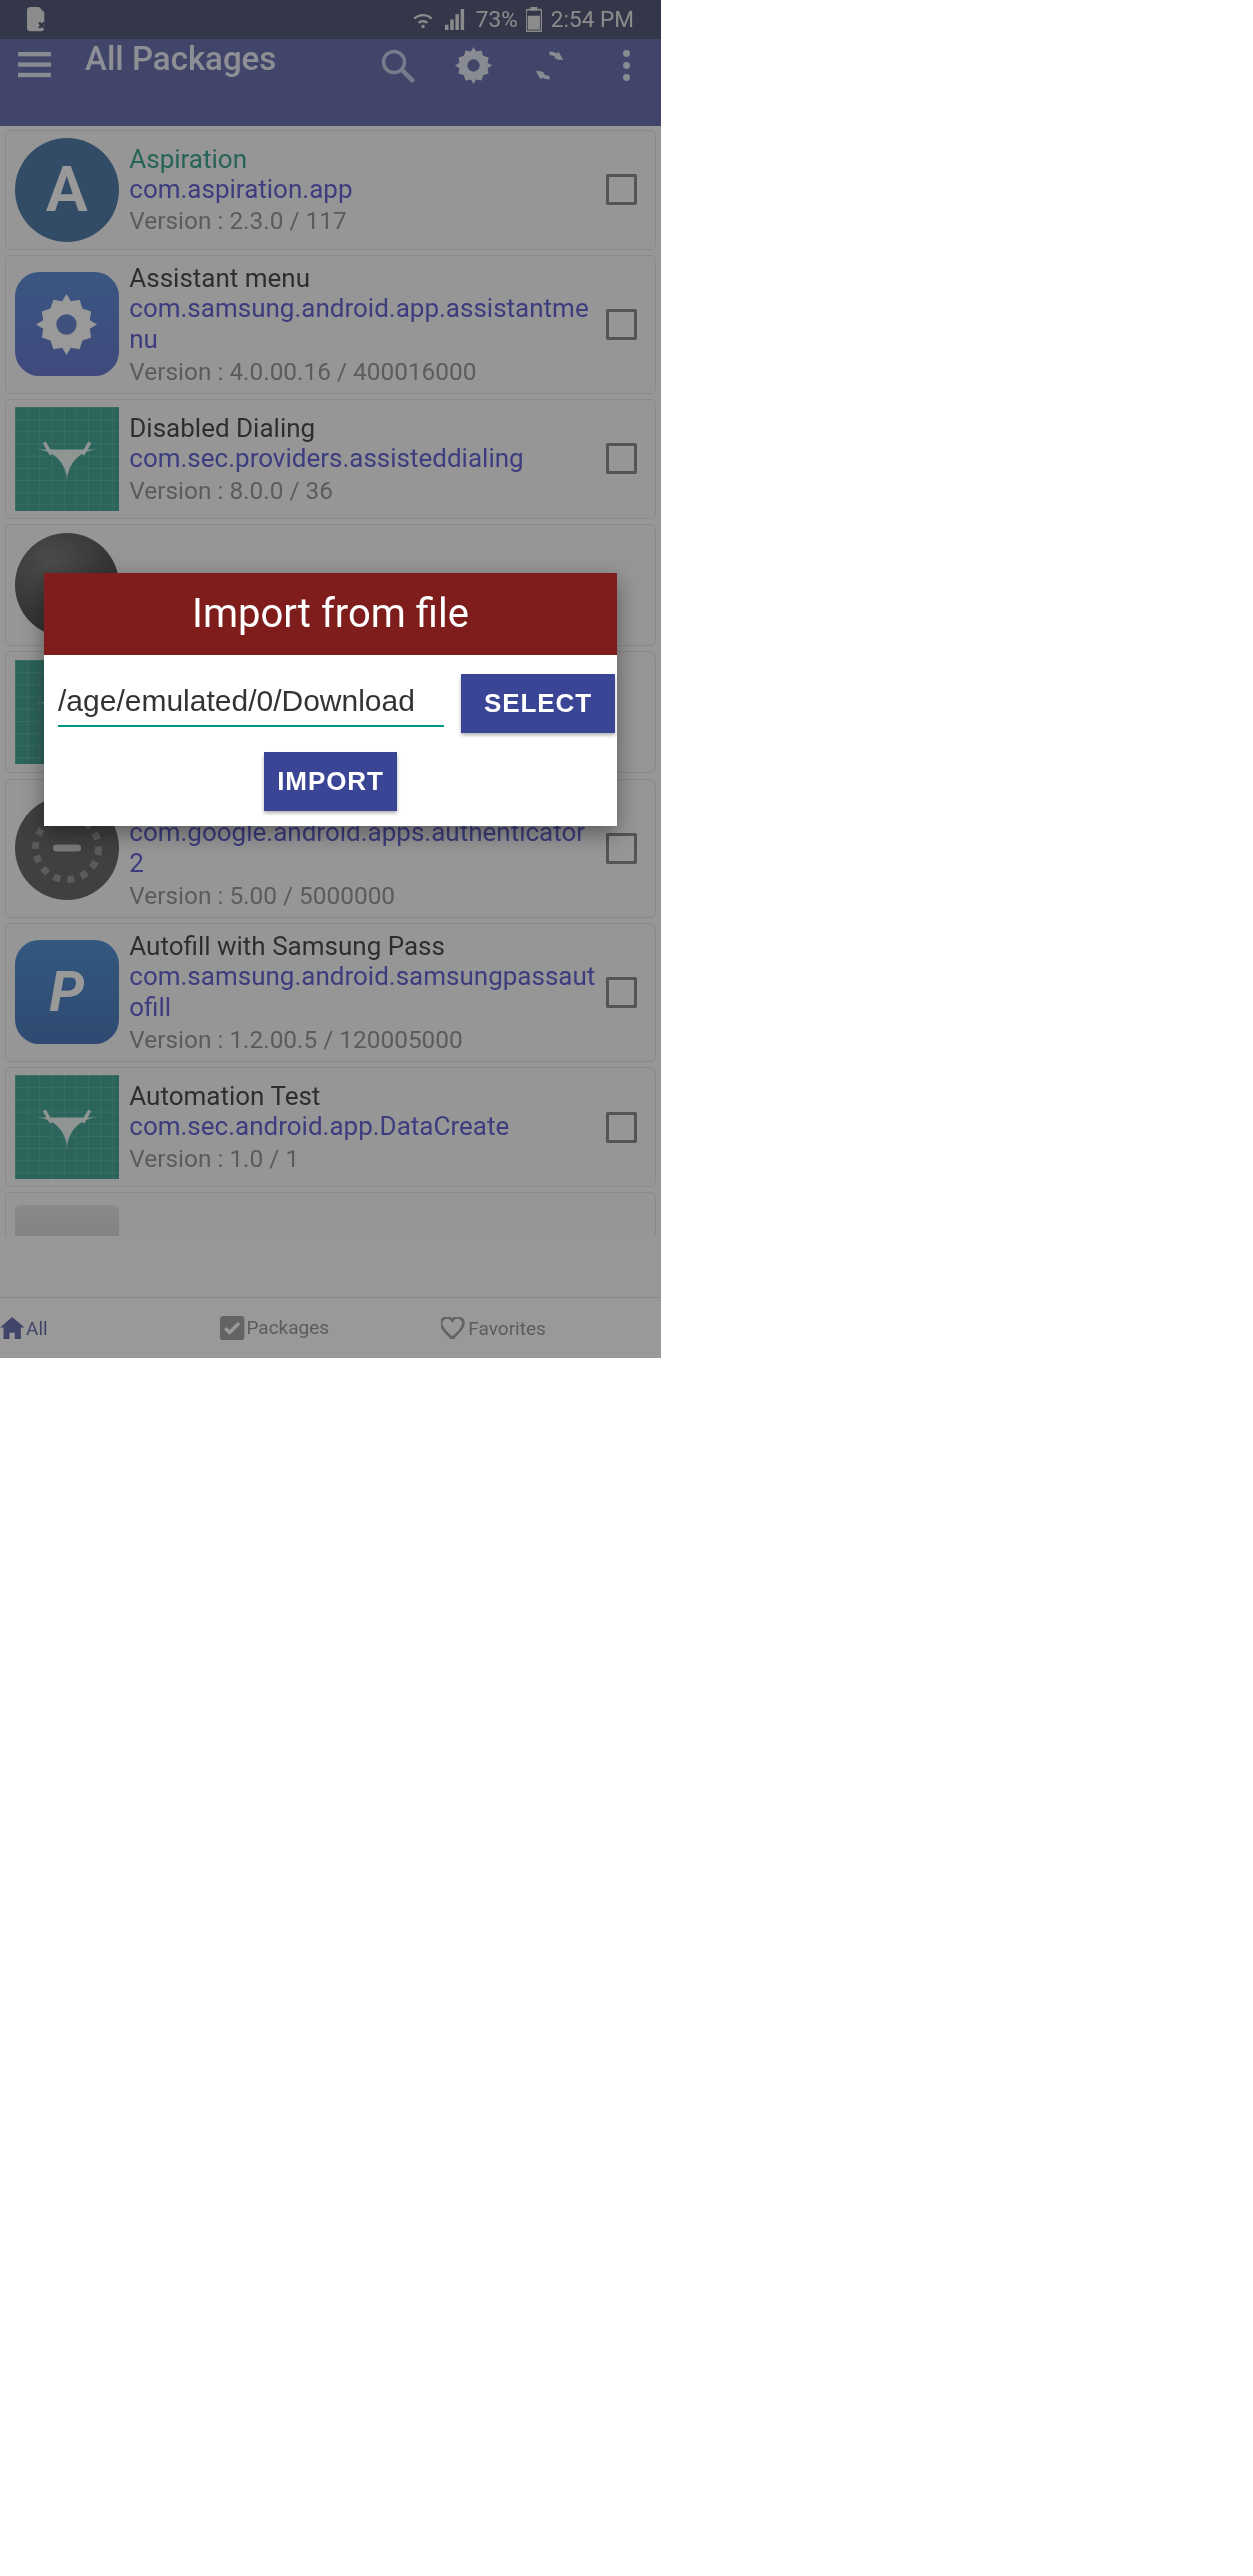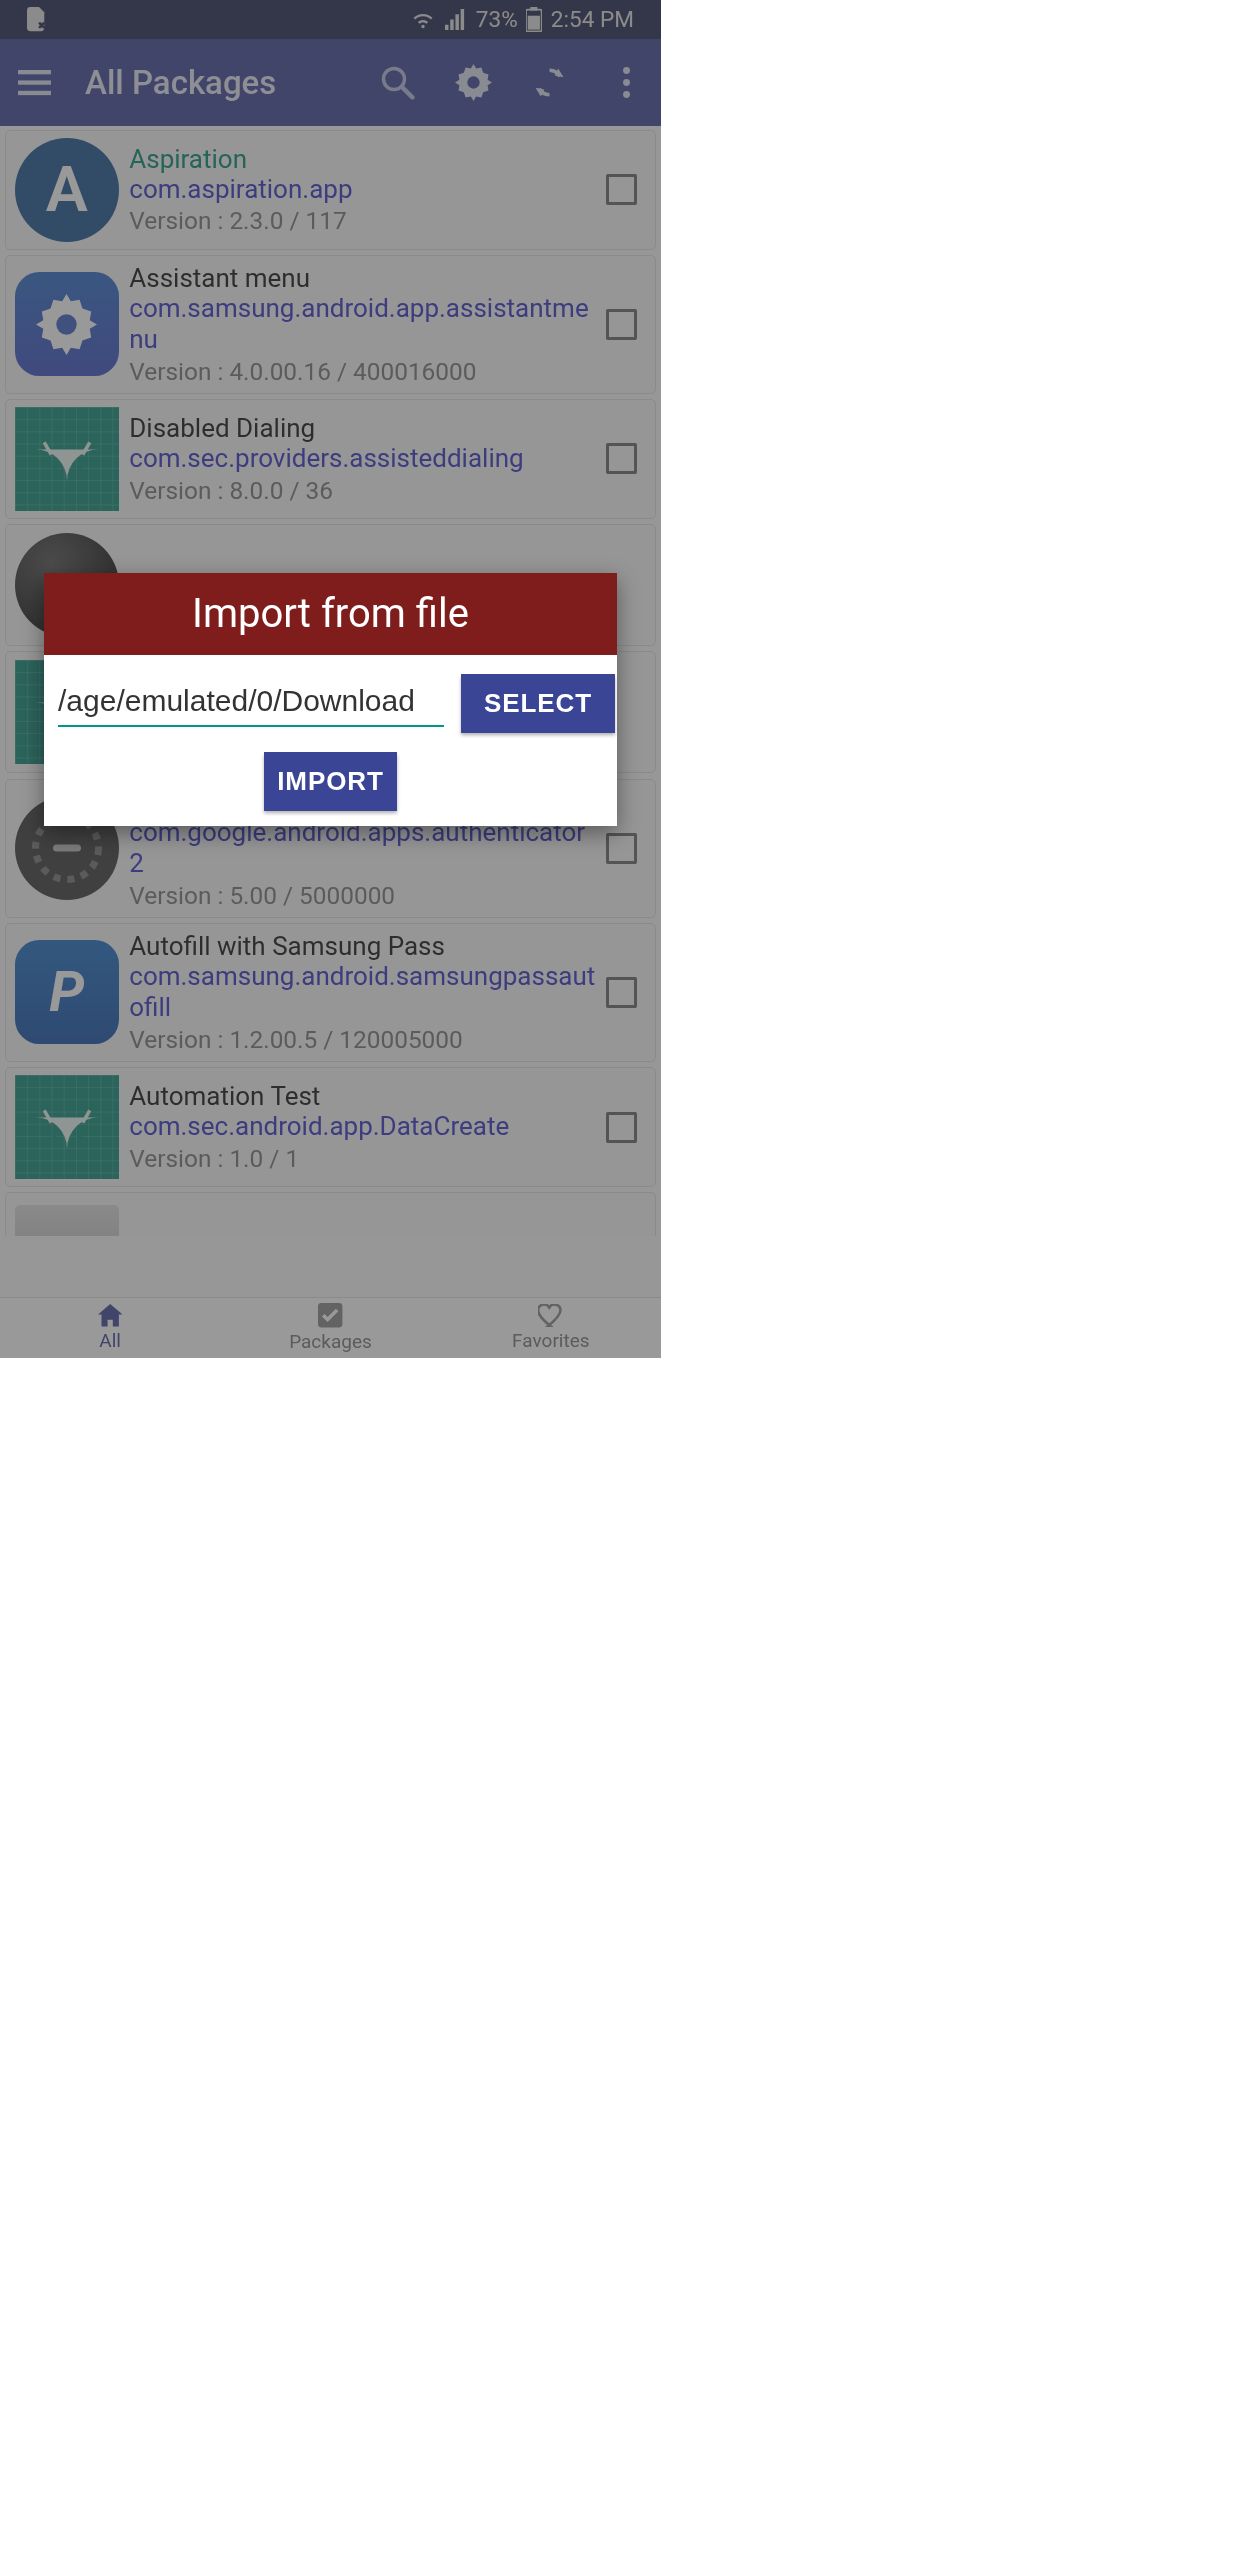--- a/index.html
+++ b/index.html
@@ -5,42 +5,42 @@
   * { box-sizing: border-box; margin: 0; padding: 0; }
   html, body { width: 661px; height: 1358px; font-family: Roboto, Arial, sans-serif; overflow: hidden; background: #fff; }
   .screen { position: relative; width: 661px; height: 1358px; background: #fafafa; }
 
   
   .status-bar { height: 39px; background: #202450; color: #e0e0e0; display: flex; align-items: center; justify-content: space-between; padding: 0 27px; font-size: 22.6px; font-weight: 400; }
   .status-left, .status-right { display: flex; align-items: center; gap: 8.7px; }
   .status-bar svg { display: block; }
 
   
-  .app-bar { height: 87px; background: #3b4596; color: #fff; display: flex; align-items: center; padding: 0 8.7px; gap: 17.4px; }
+  .app-bar { height: 87px; background: #3b4596; color: #fff; display: flex; align-items: flex-start; padding: 0 8.7px; gap: 17.4px; }
   .app-bar .menu-btn, .app-bar .icon-btn { width: 52px; height: 52px; display: flex; align-items: center; justify-content: center; }
   .app-bar .title { flex: 1; font-size: 33px; font-weight: 500; color: #e6e8f5; padding-left: 7px; }
   .app-bar .right-icons { display: flex; gap: 24.4px; margin-left: auto; }
 
   
   .list { position: absolute; top: 126px; bottom: 61px; left: 0; right: 0; overflow: hidden; padding: 3.5px 5.2px; }
   .row { background: #f9f9f9; border: 0.9px solid #ddd; border-radius: 5.2px; margin-bottom: 5.2px; display: flex; align-items: center; padding: 7px 8.7px; gap: 10.4px; }
   .row.last-cut { border-bottom: none; border-radius: 5.2px 5.2px 0 0; height: 44px; overflow: hidden; align-items: flex-start; flex-direction: column; }
   .icon-box { width: 104px; height: 104px; flex-shrink: 0; display: flex; align-items: center; justify-content: center; }
   .icon-box.small { height: 44px; }
   .info { flex: 1; min-width: 0; }
   .app-name { font-size: 26px; color: #111; }
   .app-name.user { color: #00896e; }
   .app-name.magenta { color: #b81fb8; }
   .pkg { font-size: 26px; color: #3131c6; word-break: break-all; line-height: 1.2; }
   .ver { font-size: 24.4px; color: #777; margin-top: 1.7px; }
   .checkbox { width: 31px; height: 31px; border: 3.5px solid #666; border-radius: 1.7px; flex-shrink: 0; margin-right: 8.7px; }
 
   
   .bottom-nav { position: absolute; bottom: 0; left: 0; right: 0; height: 61px; background: #fff; border-top: 0.9px solid #ddd; display: flex; align-items: center; }
-  .nav-item { flex: 1; display: flex; flex-direction: column; align-items: center; gap: 1.7px; color: #777; font-size: 19px; }
+  .nav-item { flex: 1; display: flex; flex-direction: row; align-items: center; gap: 1.7px; color: #777; font-size: 19px; }
   .nav-item.active { color: #3b4596; }
 
   
   .scrim { position: absolute; inset: 0; background: rgba(70,70,70,0.55); }
 
   
   .dialog { position: absolute; left: 44px; right: 44px; top: 573px; background: #fff; box-shadow: 0 7px 21px rgba(0,0,0,0.4); }
   .dialog-title { background: #7f1d1d; color: #fff; text-align: center; font-size: 40px; padding: 17.4px 8.7px; font-weight: 400; }
   .dialog-body { padding: 19px 14px 15.7px 14px; display: flex; flex-direction: column; align-items: center; gap: 19px; }
   .path-row { display: flex; align-items: center; gap: 17.4px; width: 100%; }

